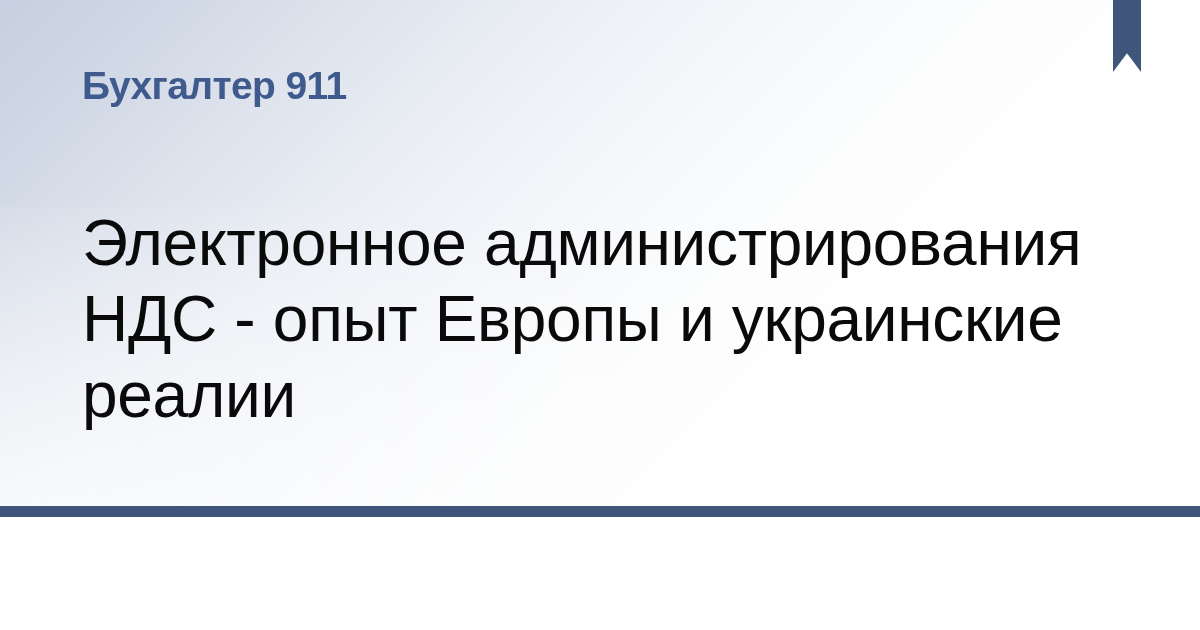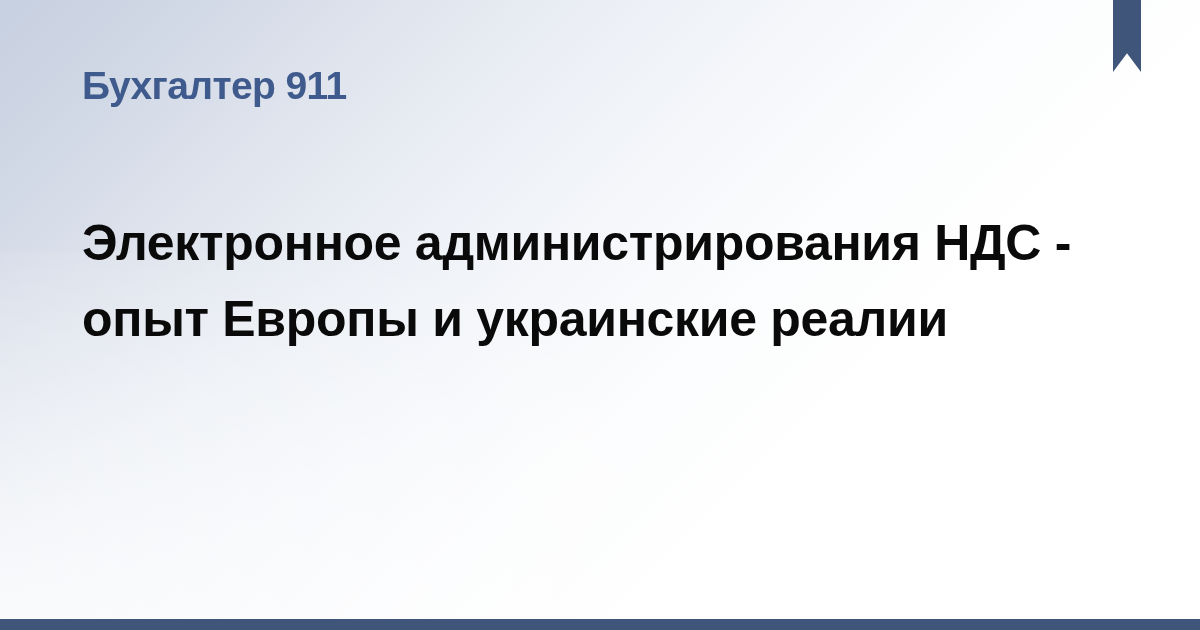--- a/index.html
+++ b/index.html
@@ -8,21 +8,21 @@
     padding: 0;
     background: #ffffff;
   }
   body {
     font-family: "Liberation Sans", "DejaVu Sans", sans-serif;
   }
 
   .card {
     position: relative;
     width: 1200px;
-    height: 630px;
+    height: 517px;
     overflow: hidden;
     background-color: #ffffff;
     background-image:
       linear-gradient(135deg,
         #c7d0e0 0%,
         #ced6e4 8%,
         #dde2ec 20%,
         #eaeef4 32%,
         #f4f6fa 44%,
         #fbfcfd 56%,
@@ -65,22 +65,22 @@
     line-height: 1;
     white-space: nowrap;
   }
 
   .headline {
     position: absolute;
     left: 82px;
     top: 205px;
     width: 1010px;
     margin: 0;
-    font-size: 50px;
-    font-weight: bold;
+    font-size: 64px;
+    font-weight: normal;
     line-height: 76px;
     letter-spacing: -0.3px;
     color: #0a0a0a;
   }
 
   .ribbon {
     position: absolute;
     top: 0;
     left: 1113px;
     width: 28px;

